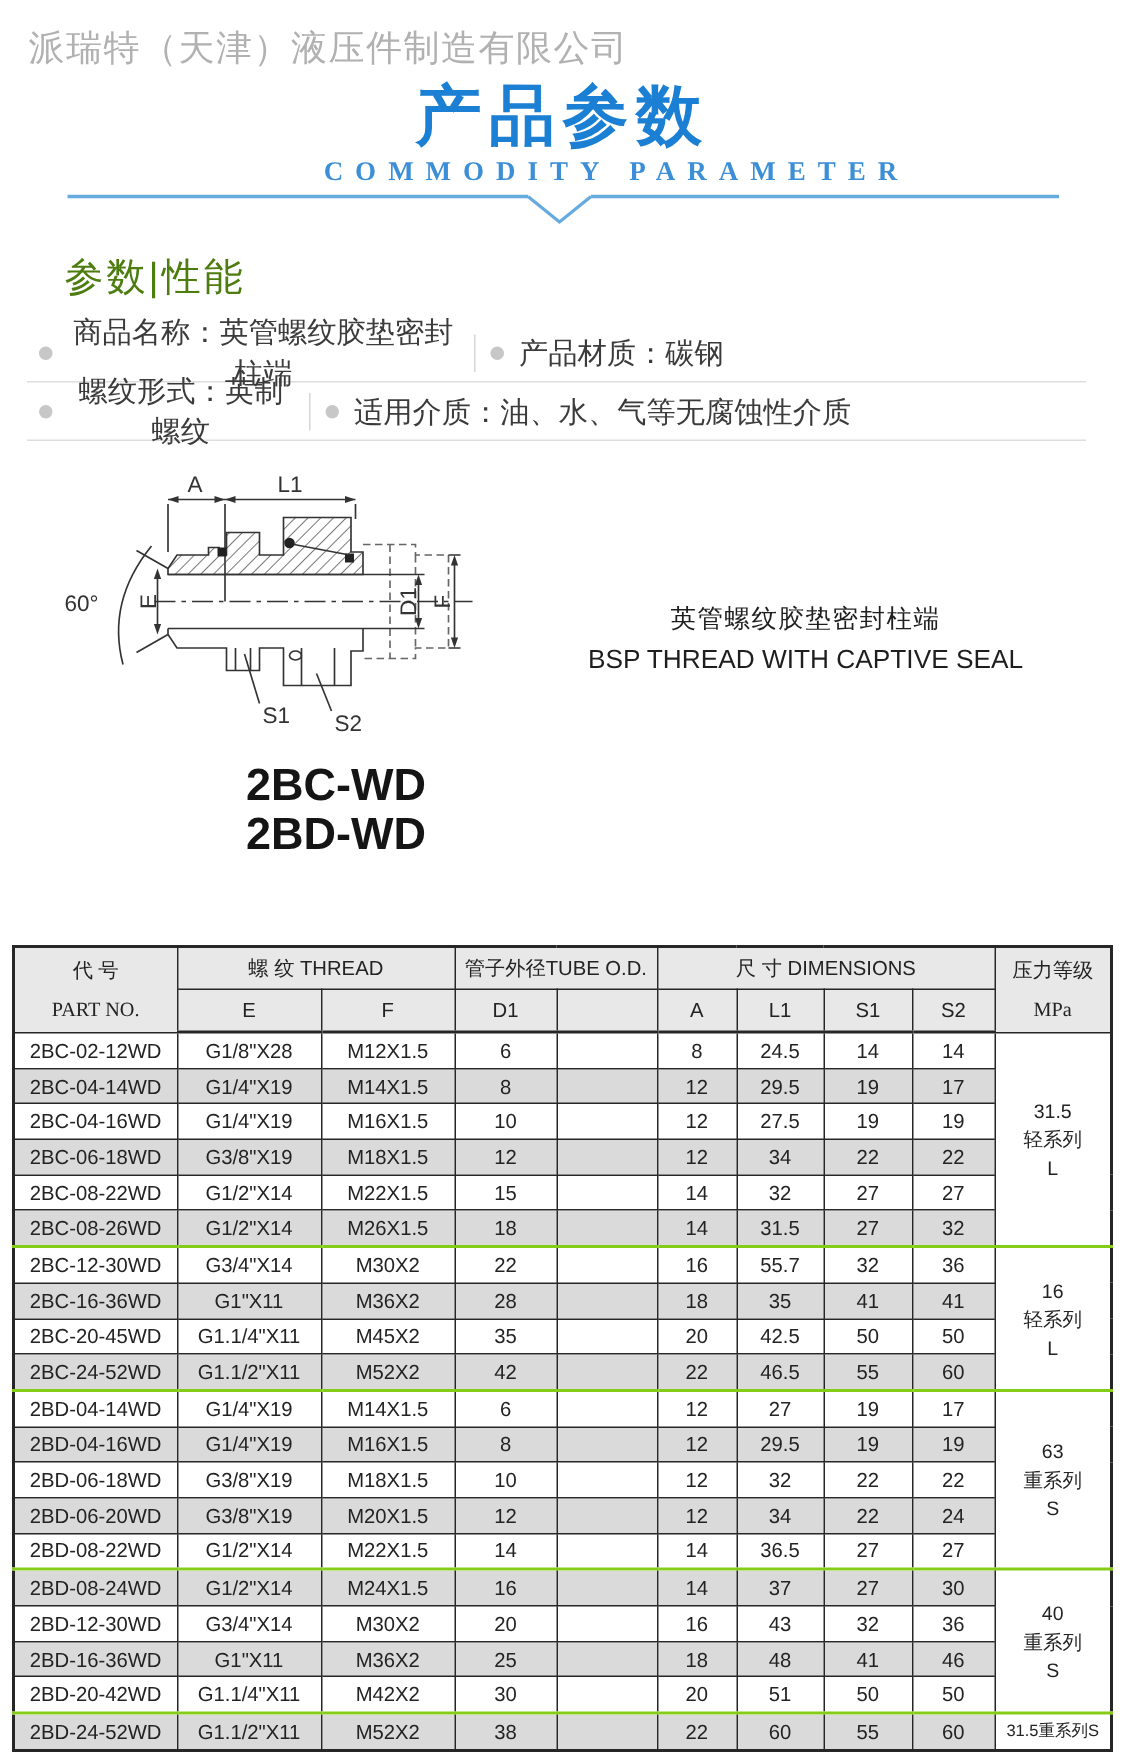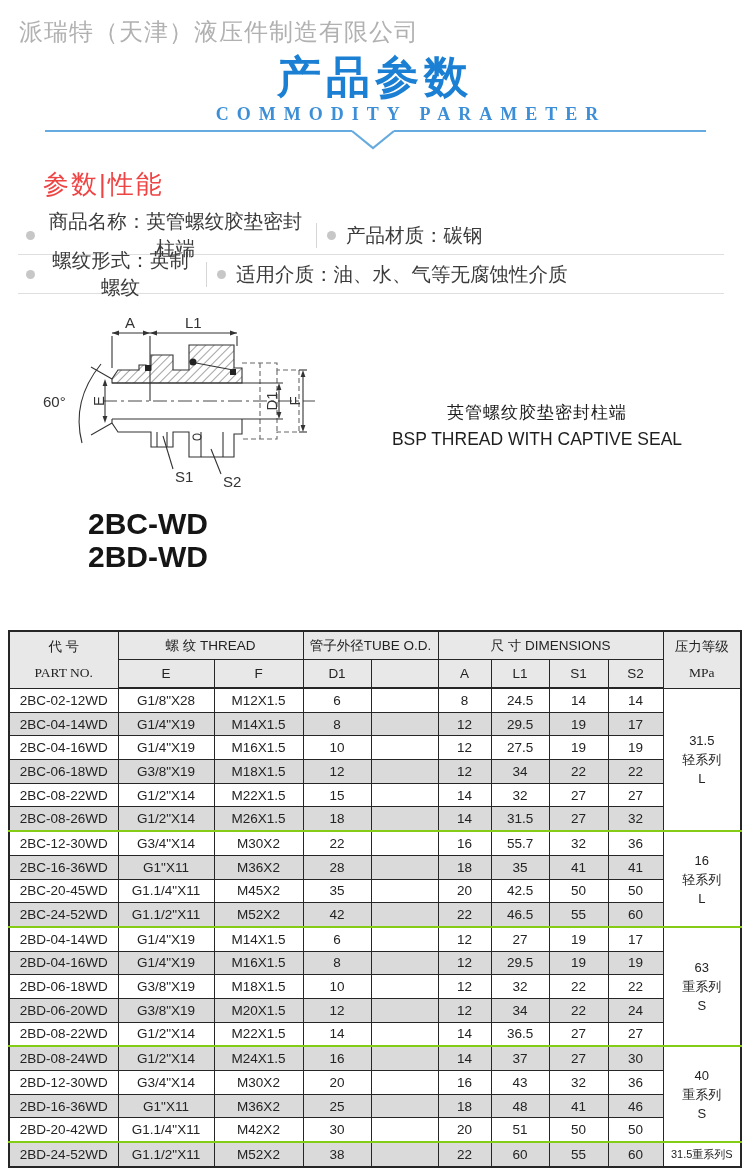--- a/index.html
+++ b/index.html
@@ -9,34 +9,34 @@
     -webkit-font-smoothing:antialiased;
   }
   .abs{position:absolute;}
   .company{left:8px;top:16px;font-size:24px;color:#b1b1b1;letter-spacing:1px;margin-left:11px;}
   .title{left:0;top:48px;width:750px;text-align:center;font-size:44px;font-weight:bold;
          color:#1b80d3;letter-spacing:5px;}
   .subtitle{left:0;top:104px;width:750px;text-align:center;
          font-family:"Liberation Serif","DejaVu Serif",serif;
          font-size:18px;font-weight:bold;color:#3c8fd6;letter-spacing:8px;padding-left:36px;}
   .divider{left:0;top:124px;}
-  .heading{left:43px;top:167px;font-size:26px;color:#ef4444;letter-spacing:2px;}
+  .heading{left:43px;top:167px;font-size:26px;color:#4d7c0f;letter-spacing:2px;}
   .specs{left:18px;top:216px;width:706px;}
   .spec-row{display:flex;align-items:center;height:38px;border-bottom:1px solid #dedede;
             font-size:19.5px;color:#3b3b3b;padding-left:8px;text-align:center;}
   .spec-cell{display:flex;align-items:center;min-width:0;}
   .c1-r1{width:280px;}
   .c1-r2{width:170px;}
   .bullet{width:9px;height:9px;border-radius:50%;background:#c7c7c7;margin-right:10px;flex:0 0 auto;}
   .vdiv{width:1px;height:25px;background:#d6d6d6;margin:0 10px;flex:0 0 auto;}
   .drawing{left:15px;top:306px;}
   .pname{left:372px;top:401px;width:330px;text-align:center;color:#1e1e1e;}
   .pname-cn{font-size:17px;font-weight:normal;letter-spacing:1px;}
   .pname-en{font-size:17.5px;margin-top:5px;}
-  .models{left:88px;top:507px;width:196px;text-align:left;font-size:30px;font-weight:bold;
+  .models{left:88px;top:507px;width:196px;text-align:right;font-size:30px;font-weight:bold;
           color:#151515;line-height:33px;}
   table.ptable{left:8px;top:630px;width:734px;border-collapse:collapse;table-layout:fixed;
           border:2px solid #262626;position:absolute;}
   table.ptable td{border:1px solid #262626;text-align:center;vertical-align:middle;
           padding:0;font-size:13.5px;color:#232323;height:22.7px;white-space:nowrap;overflow:hidden;}
   tr.h1 td,tr.h2 td{background:#e8e8e8;height:27px;font-size:13.5px;}
   tr.h2 td{border-bottom:2px solid #262626;}
   td.span2{border-bottom:2px solid #262626;font-family:Liberation Serif, serif;}
   td.span2 div{line-height:26px;}
   tr.odd td{background:#dadada;}

